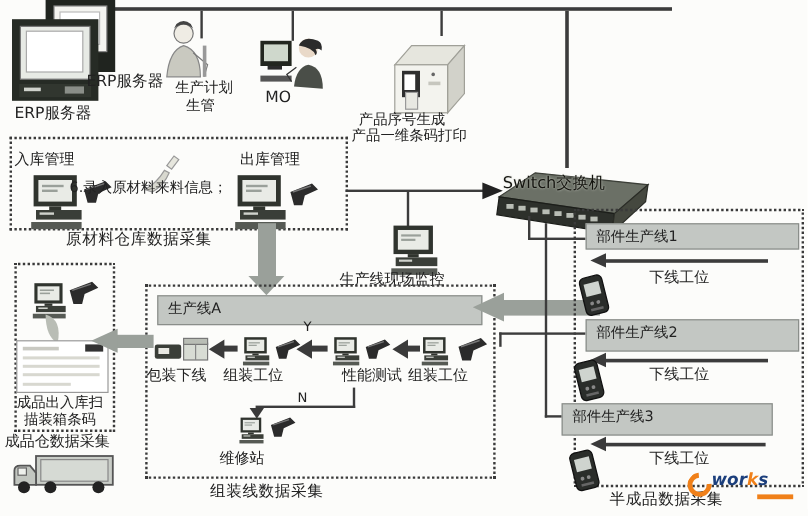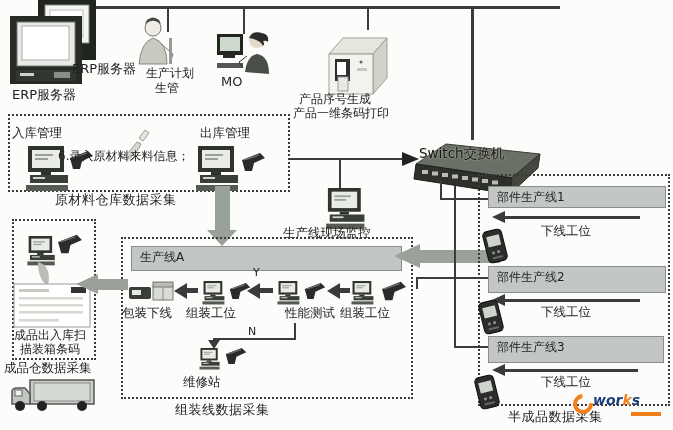--- a/index.html
+++ b/index.html
@@ -295,31 +295,31 @@
   <div class="graybar" style="left:488px;top:266px;width:178px;height:27px;">
     <span class="lbl">部件生产线2</span>
   </div>
   <div class="line" style="left:504px;top:299px;width:136px;height:3px;"></div>
   <div class="tri" style="left:492px;top:294px;border-right:13px solid #3a3a3a;border-top:6px solid transparent;border-bottom:6px solid transparent;"></div>
   <div class="lbl" style="left:541px;top:305px;font-size:12.5px;">下线工位</div>
   <svg style="left:479px;top:299px;width:24px;height:36px;transform:rotate(-14deg);" viewBox="0 0 22 34">
         <use href="#pda"></use>
       </svg>
 
-  <div class="graybar" style="left:488px;top:336px;width:176px;height:27px;">
+  <div class="graybar" style="left:468px;top:336px;width:176px;height:27px;">
     <span class="lbl">部件生产线3</span>
   </div>
   <div class="line" style="left:504px;top:369px;width:134px;height:3px;"></div>
   <div class="tri" style="left:492px;top:364px;border-right:13px solid #3a3a3a;border-top:6px solid transparent;border-bottom:6px solid transparent;"></div>
   <div class="lbl" style="left:541px;top:375px;font-size:12.5px;">下线工位</div>
   <svg style="left:475px;top:374px;width:24px;height:36px;transform:rotate(-14deg);" viewBox="0 0 22 34">
         <use href="#pda"></use>
       </svg>
 
-  <div class="lbl cap" style="left:508px;top:410px;">半成品数据采集</div>
+  <div class="lbl cap" style="left:508px;top:410px;font-family:Liberation Mono, monospace;">半成品数据采集</div>
 
   
   <div class="abs" style="left:573px;top:390px;width:96px;height:34px;">
     <span class="abs" style="left:0;top:4px;width:20px;height:20px;border:4px solid #f08019;border-top-color:transparent;border-radius:50%;transform:rotate(40deg);box-sizing:border-box;"></span>
     <span class="logo" style="left:20px;top:2px;color:#1c3f7c;"><span>wor</span><span style="color:#f08019;">k</span><span>s</span></span>
     <span class="abs" style="left:58px;top:22px;width:30px;height:4px;background:#f08019;"></span>
   </div>
 
 </path></div>
 

